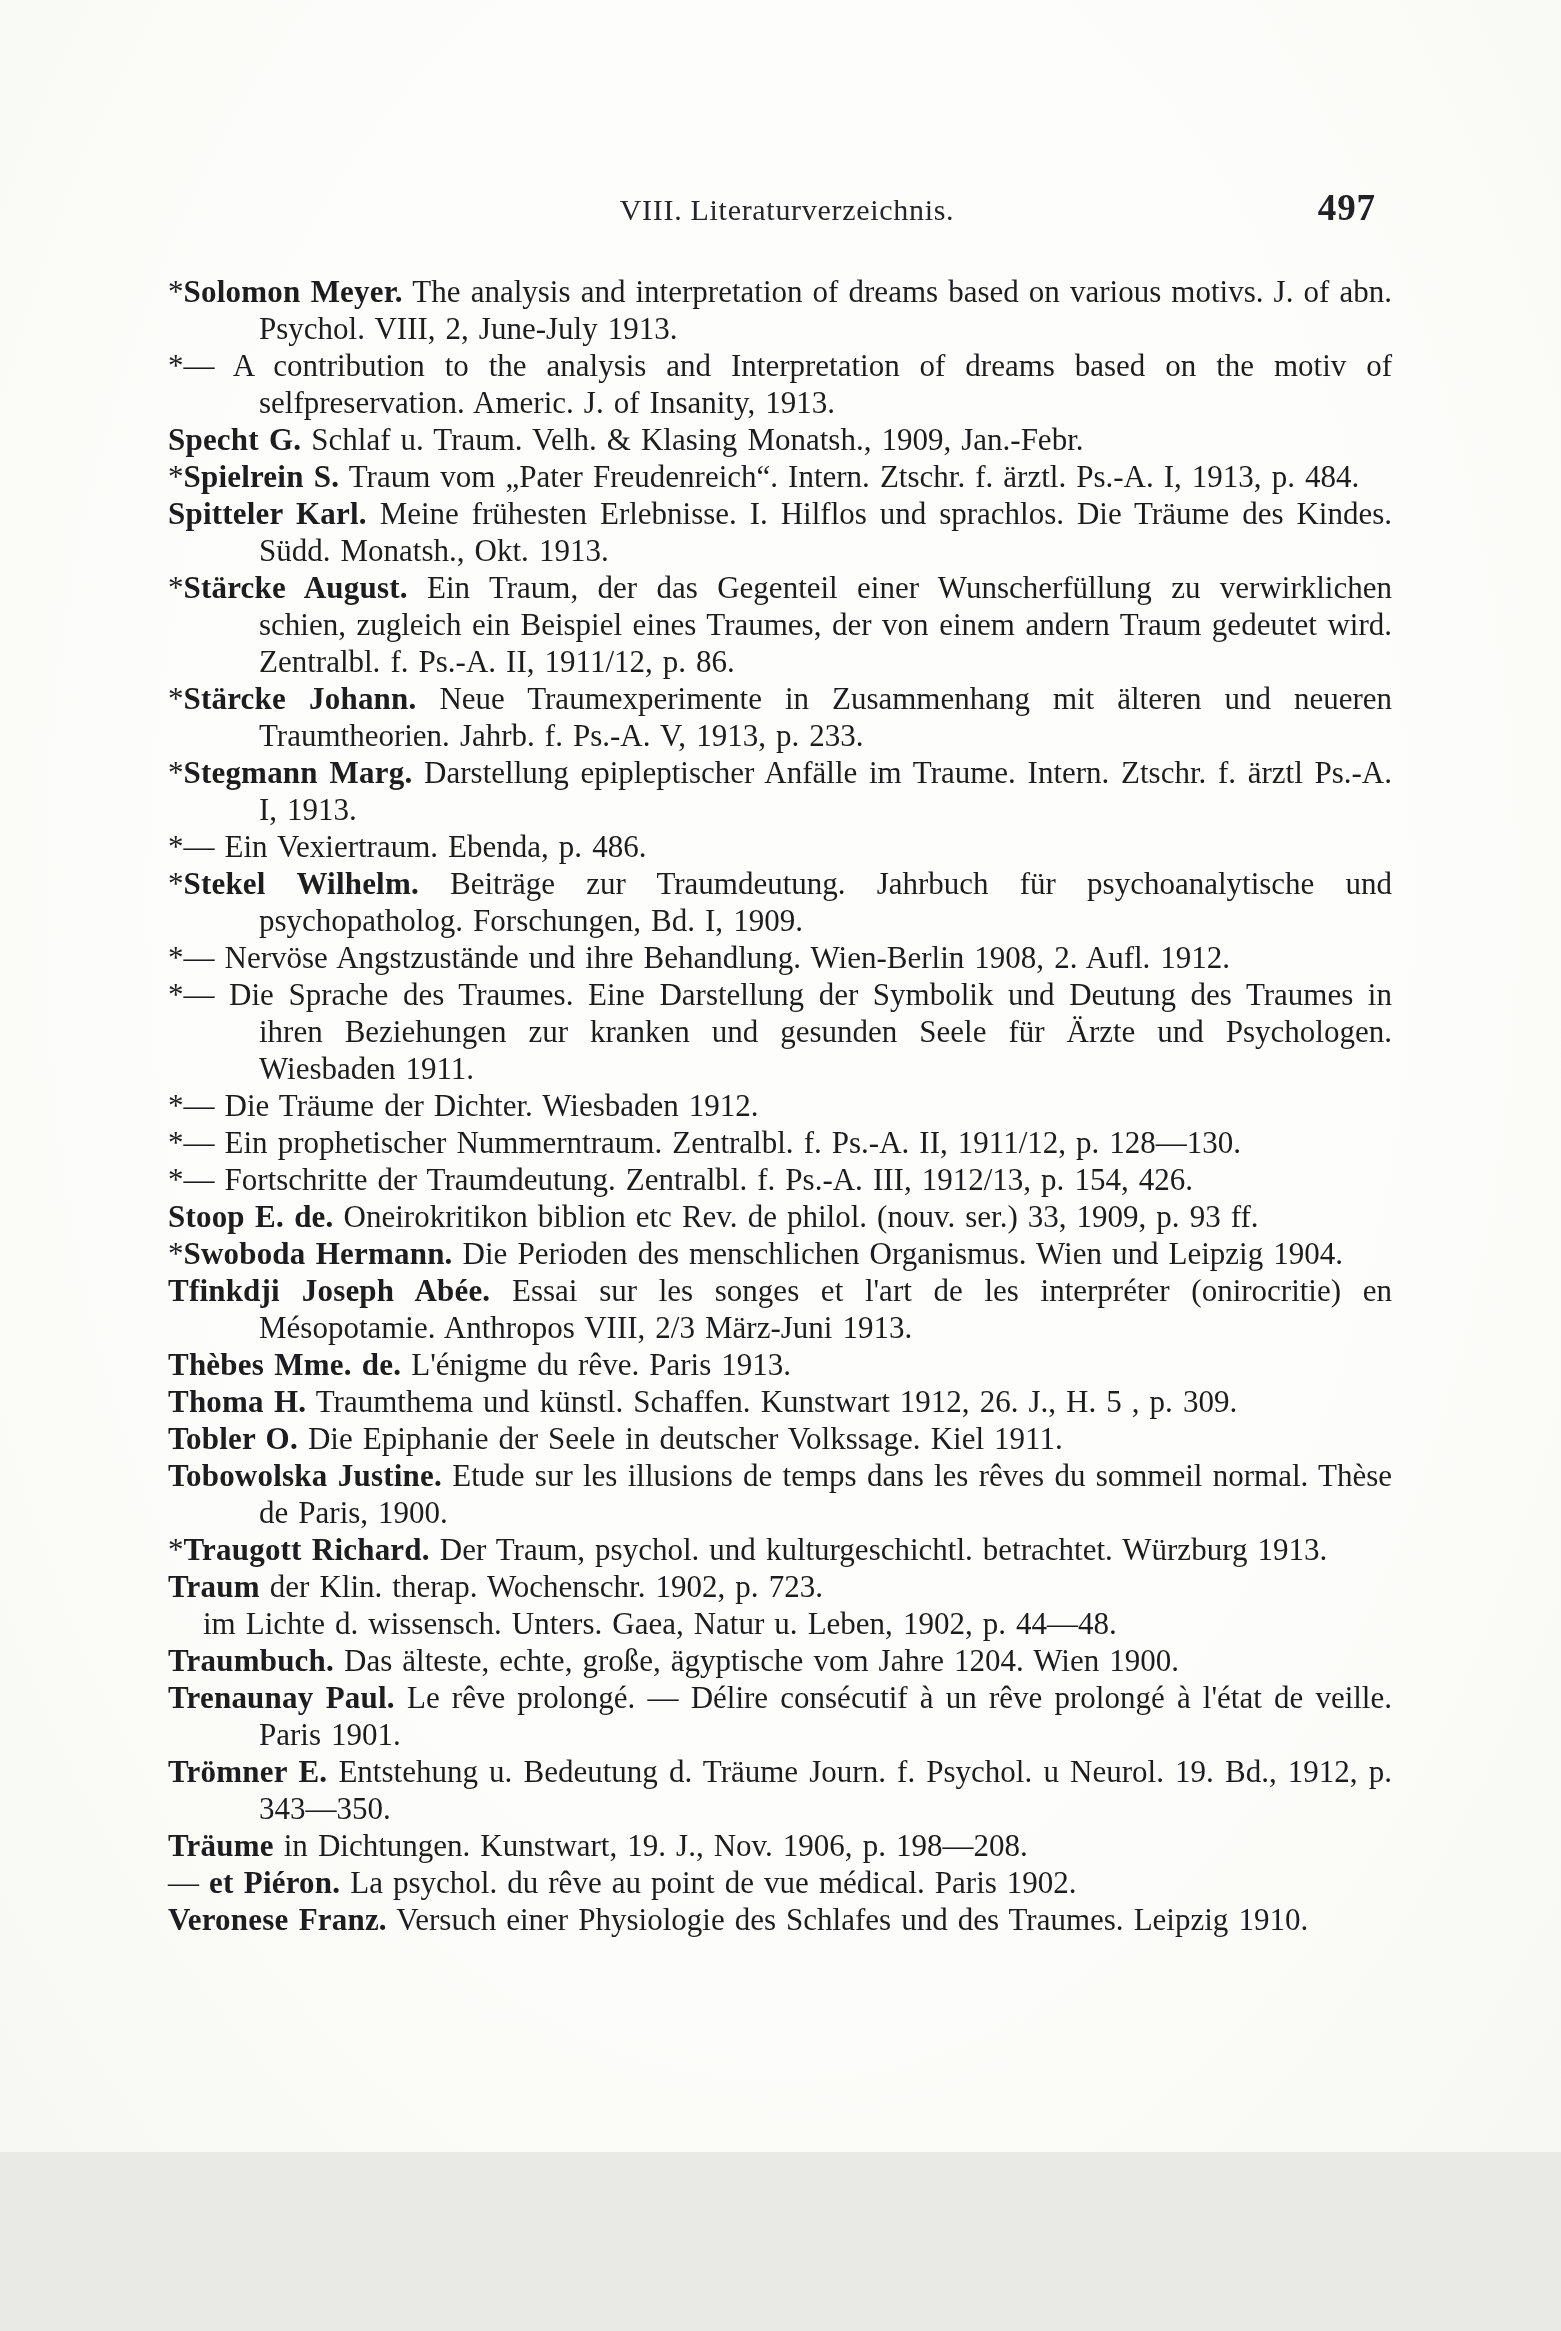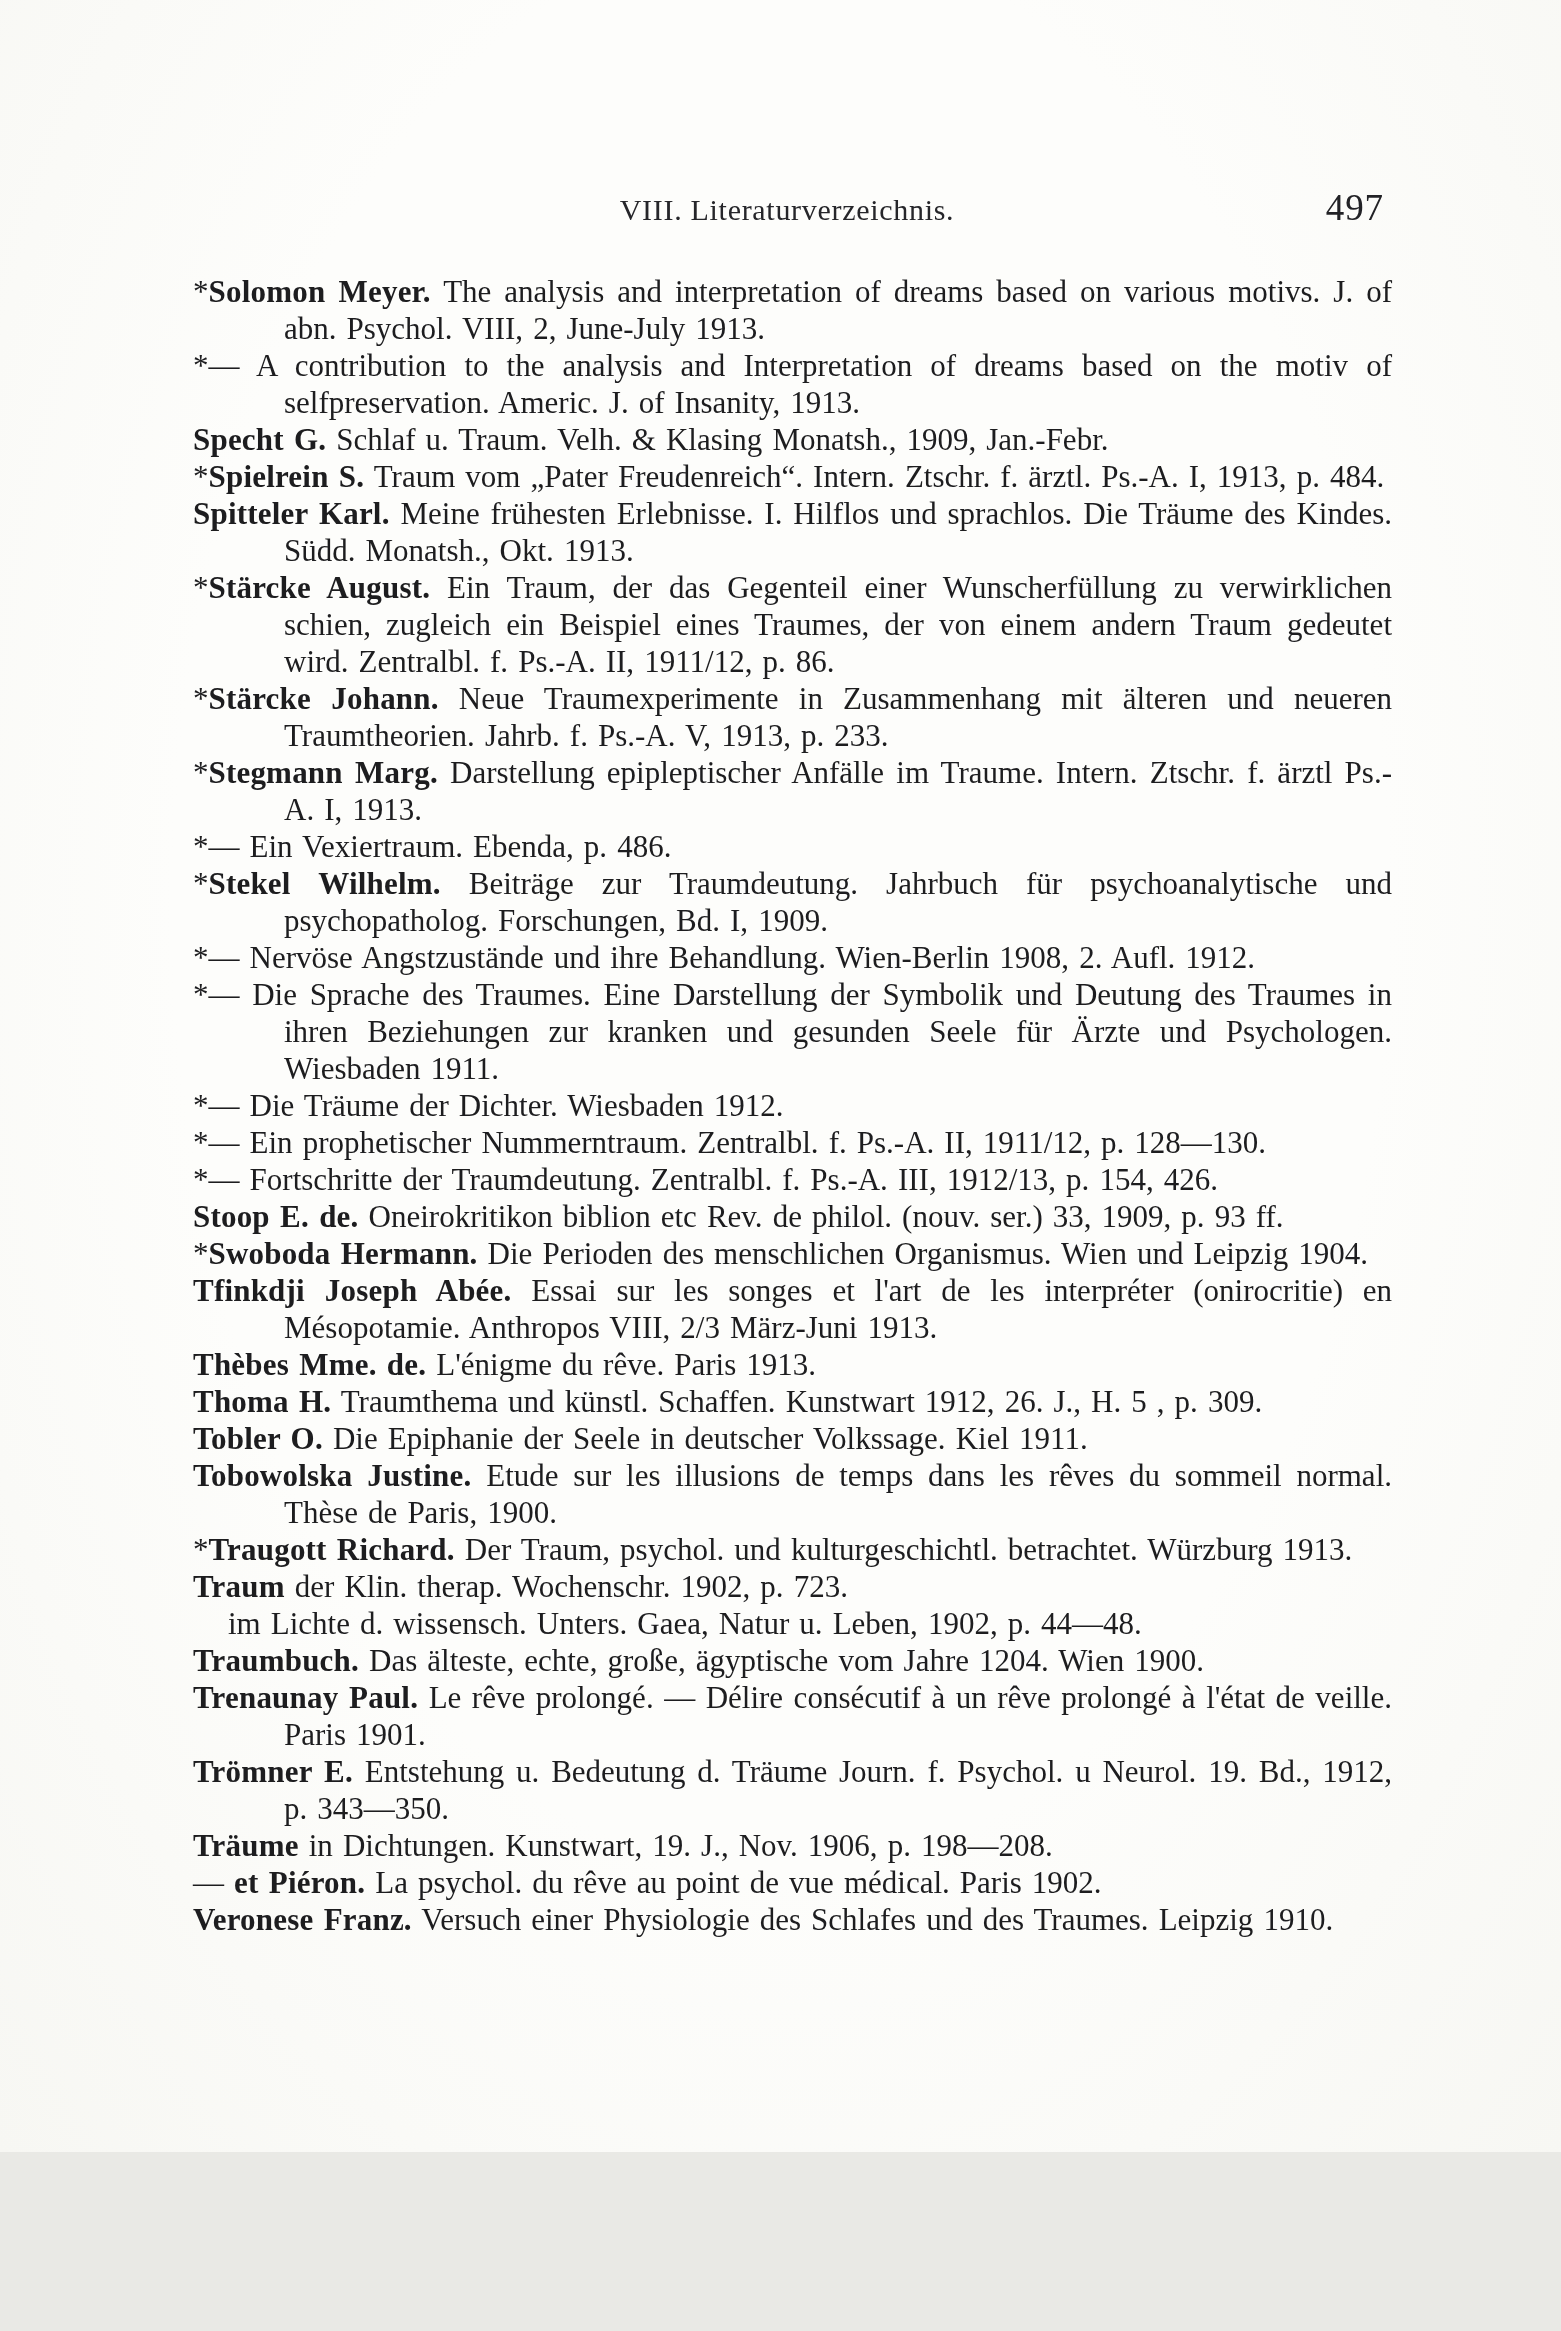--- a/index.html
+++ b/index.html
@@ -29,29 +29,30 @@
   }
   .running-title {
     text-align: center;
     font-size: 30px;
     letter-spacing: 0.7px;
     color: #26262a;
   }
   .page-number {
     position: absolute;
     top: -7.3px;
-    right: 8px;
+    right: 16px;
     font-size: 37px;
     letter-spacing: 0.9px;
     color: #222226;
+    font-weight: bold;
   }
   .bibliography {
     position: absolute;
     top: 273px;
-    left: 193px;
+    left: 168px;
     right: 169px;
     font-size: 31px;
     line-height: 37px;
     word-spacing: 2.3px;
     color: #1d1d1f;
   }
   .entry {
     margin: 0;
     text-align: justify;
     padding-left: 91px;

